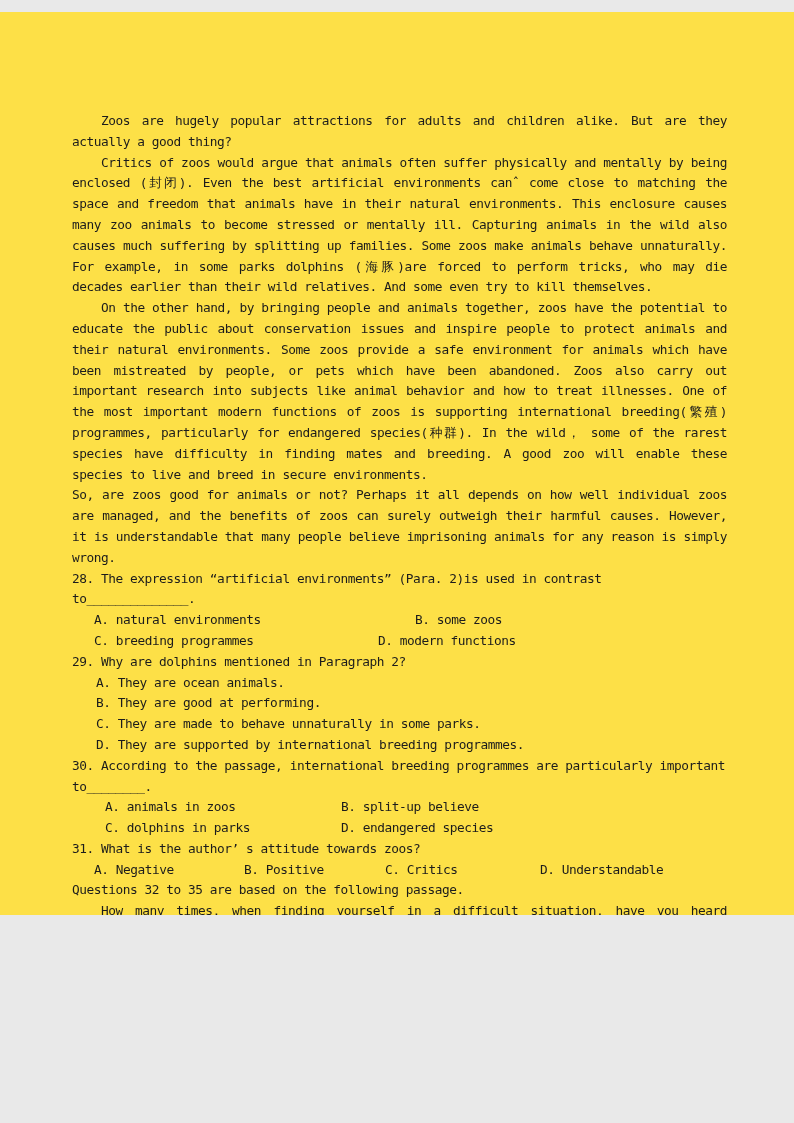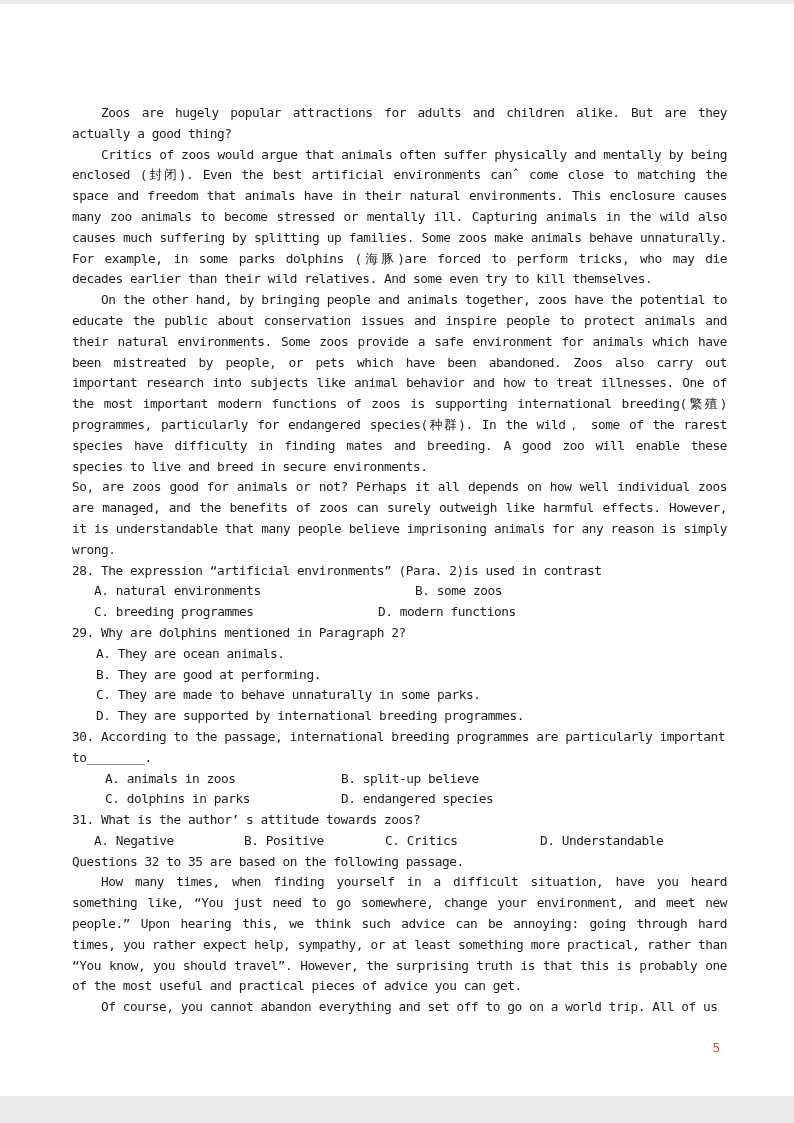--- a/index.html
+++ b/index.html
@@ -1,22 +1,22 @@
 <!DOCTYPE html>
 <html><head>
 <meta charset="utf-8">
 <style>
   * { box-sizing: border-box; }
   html, body { margin: 0; padding: 0; background: #e9e9e9; }
   .page {
     position: relative;
     width: 794px;
-    height: 1092px;
-    margin: 4px auto;
-    background: #ffffff;
+    height: 903px;
+    margin: 12px auto;
+    background: #fde047;
     overflow: hidden;
     font-family: "DejaVu Sans Mono", "Liberation Mono", monospace;
     font-size: 12.8px;
     line-height: 20.8px;
     letter-spacing: -0.45px;
     color: #1c1c1c;
   }
   .content {
     position: absolute;
     left: 72px;
@@ -46,23 +46,24 @@
 </style>
 </head>
 <body>
 
 <div class="page">
   <div class="content">
 
     <p class="para fi">Zoos are hugely popular attractions for adults and children alike. But are they actually a good thing?</p>
     <p class="para fi">Critics of zoos would argue that animals often suffer physically and mentally by being enclosed (封闭).  Even the best artificial environments canˆ come close to matching the space and freedom that animals have in their natural environments. This enclosure causes many zoo animals to become stressed or mentally ill. Capturing animals in the wild also causes much suffering by splitting up families. Some zoos make animals behave unnaturally. For example, in some parks dolphins (海豚)are forced to perform tricks, who may die decades earlier than their wild relatives. And some even try to kill themselves.</p>
     <p class="para fi">On the other hand, by bringing people and animals together, zoos have the potential to educate the public about conservation issues and inspire people to protect animals and their natural environments. Some zoos provide a safe environment for animals which have been mistreated by people, or pets which have been abandoned. Zoos also carry out important research into subjects like animal behavior and how to treat illnesses. One of the most important modern functions of zoos is supporting international breeding(繁殖) programmes, particularly for endangered species(种群). In the wild， some of the rarest species have difficulty in finding mates and breeding. A good zoo will enable these species to live and breed in secure environments.</p>
-    <p class="para">So, are zoos good for animals or not? Perhaps it all depends on how well individual zoos are managed, and the benefits of zoos can surely outweigh like harmful effects. However, it is understandable that many people believe imprisoning animals for any reason is simply wrong.</p>
+    <p class="para">So, are zoos good for animals or not? Perhaps it all depends on how well individual zoos are managed, and the benefits of zoos can surely outweigh their harmful causes. However, it is understandable that many people believe imprisoning animals for any reason is simply wrong.</p>
 
     <p class="qline">28. The expression “artificial environments” (Para. 2)is used in contrast</p>
+    <p class="qline">to______________.</p>
     <div class="opt-row ind22">
       <span class="opt w321">A. natural environments</span>
       <span class="opt">B. some zoos</span>
     </div>
     <div class="opt-row ind22">
       <span class="opt w284">C. breeding programmes</span>
       <span class="opt">D. modern functions</span>
     </div>
 
     <p class="qline">29. Why are dolphins mentioned in Paragraph 2?</p>

